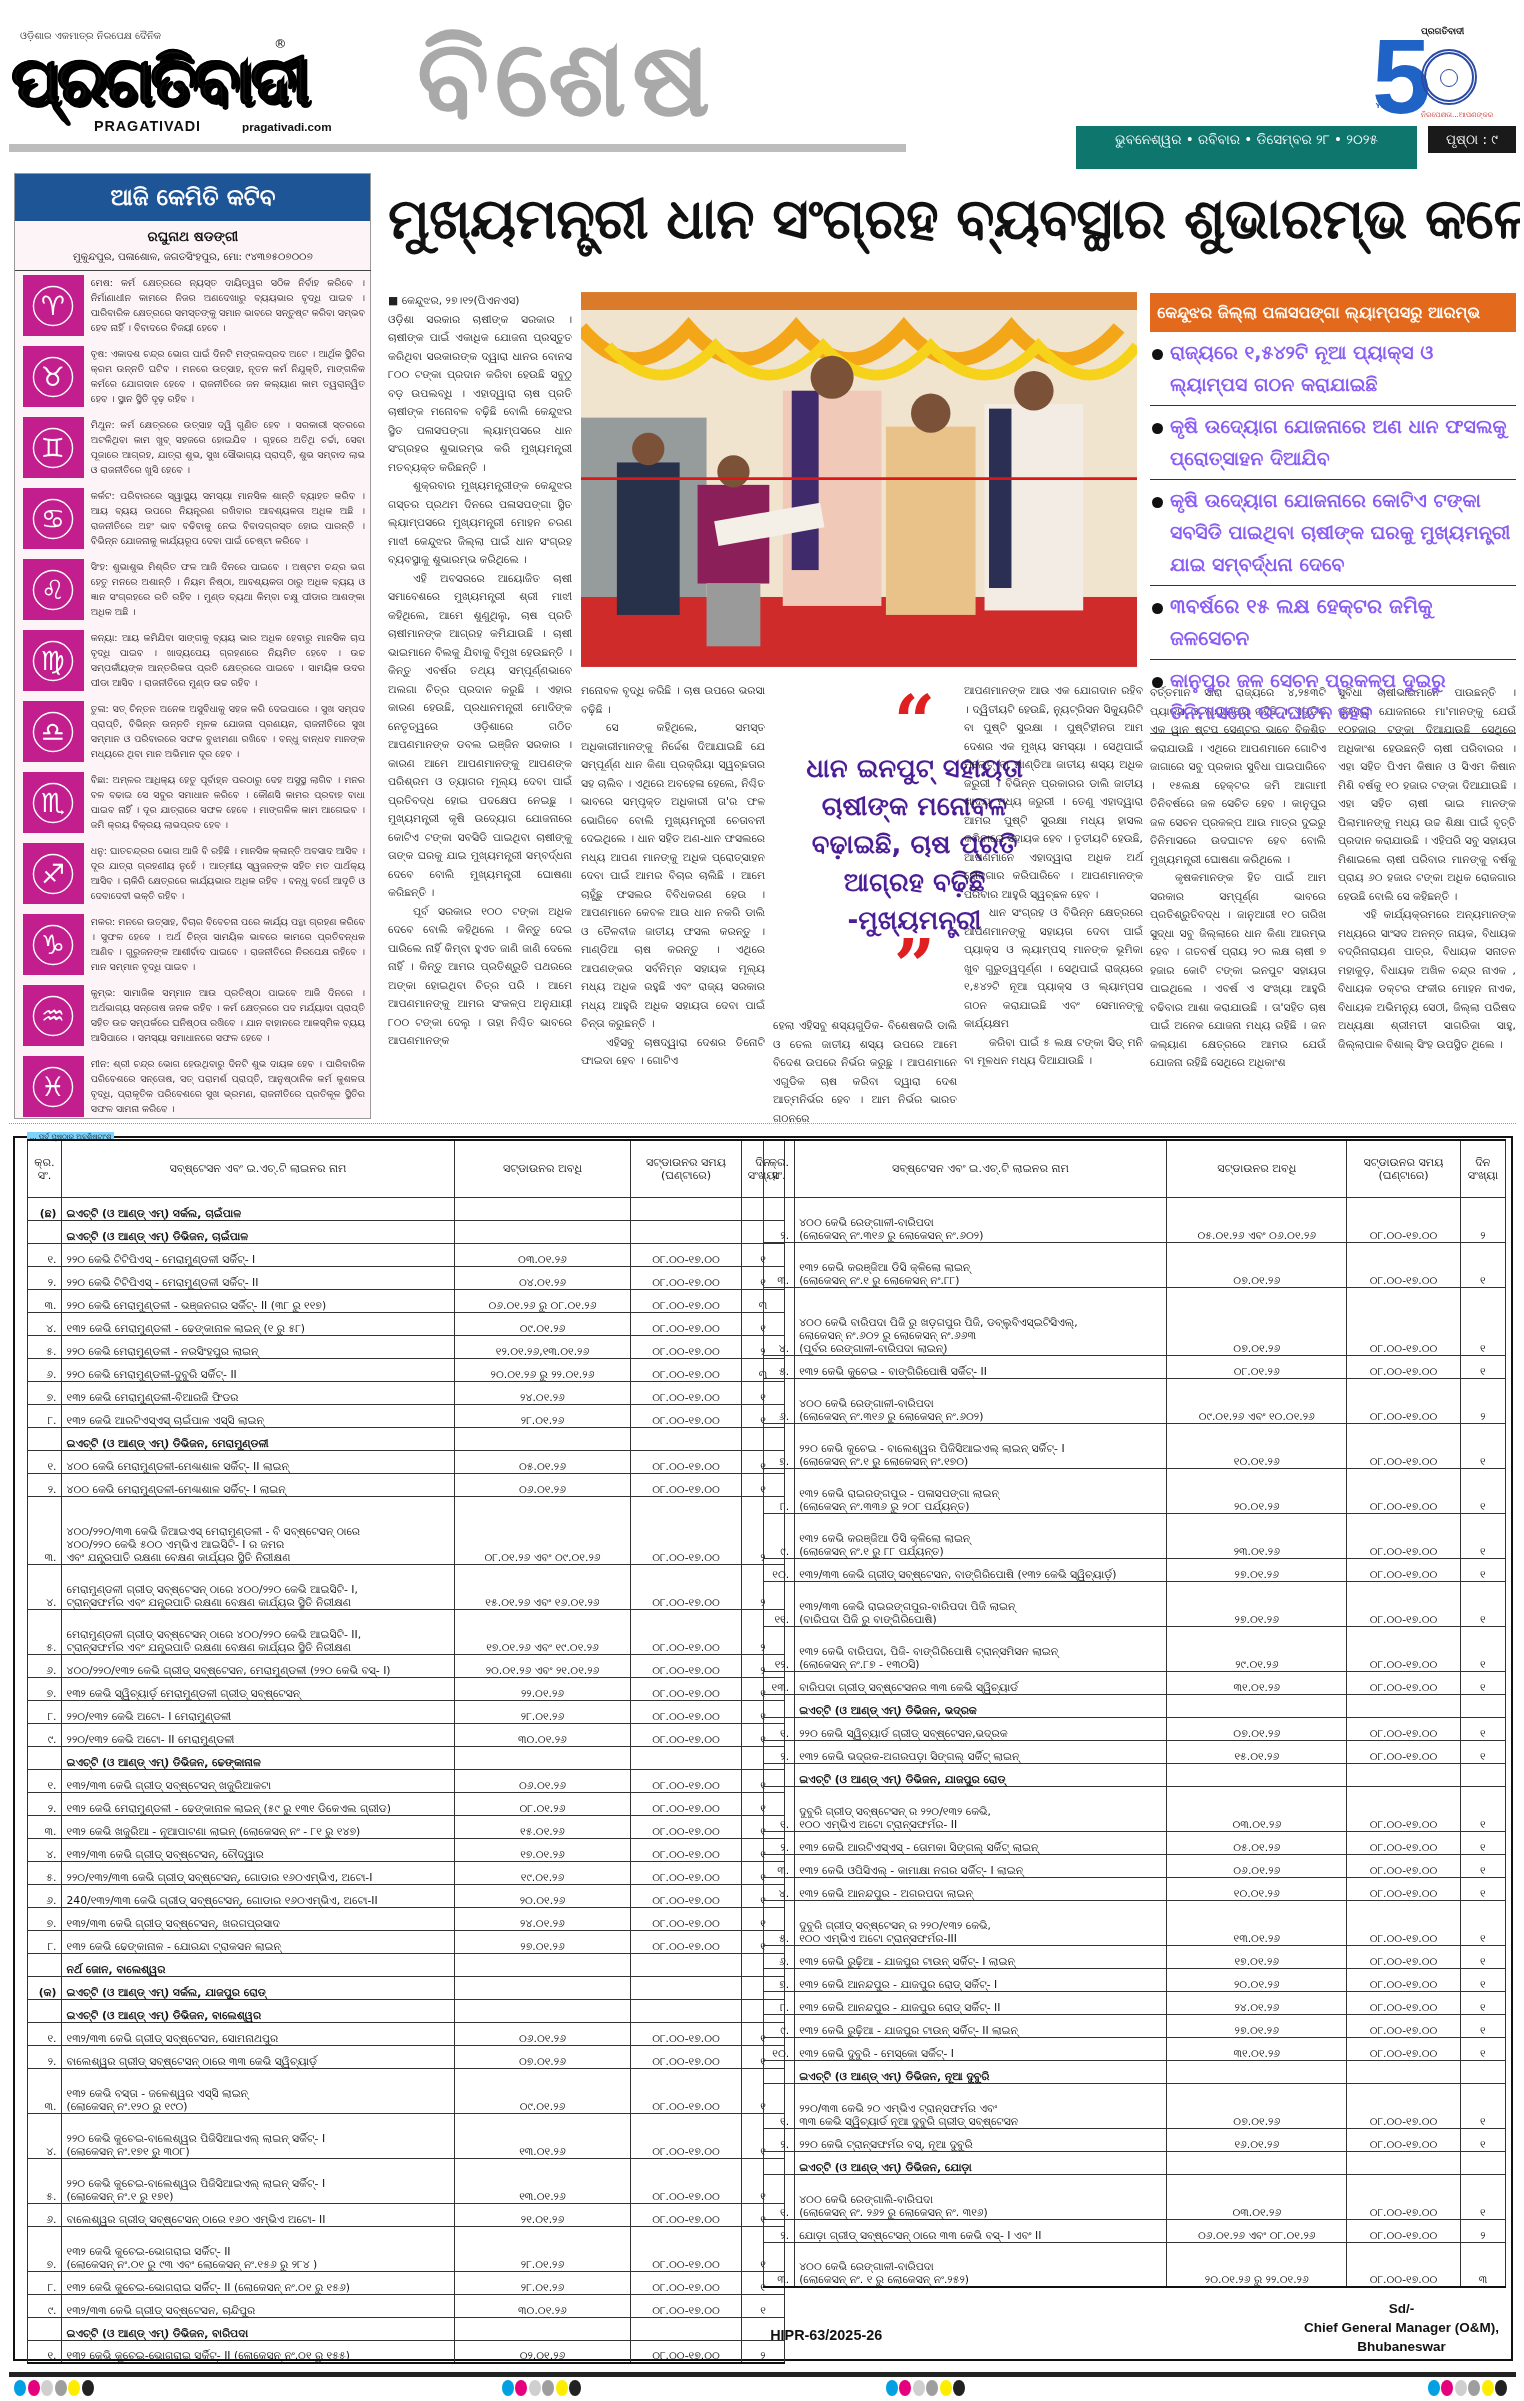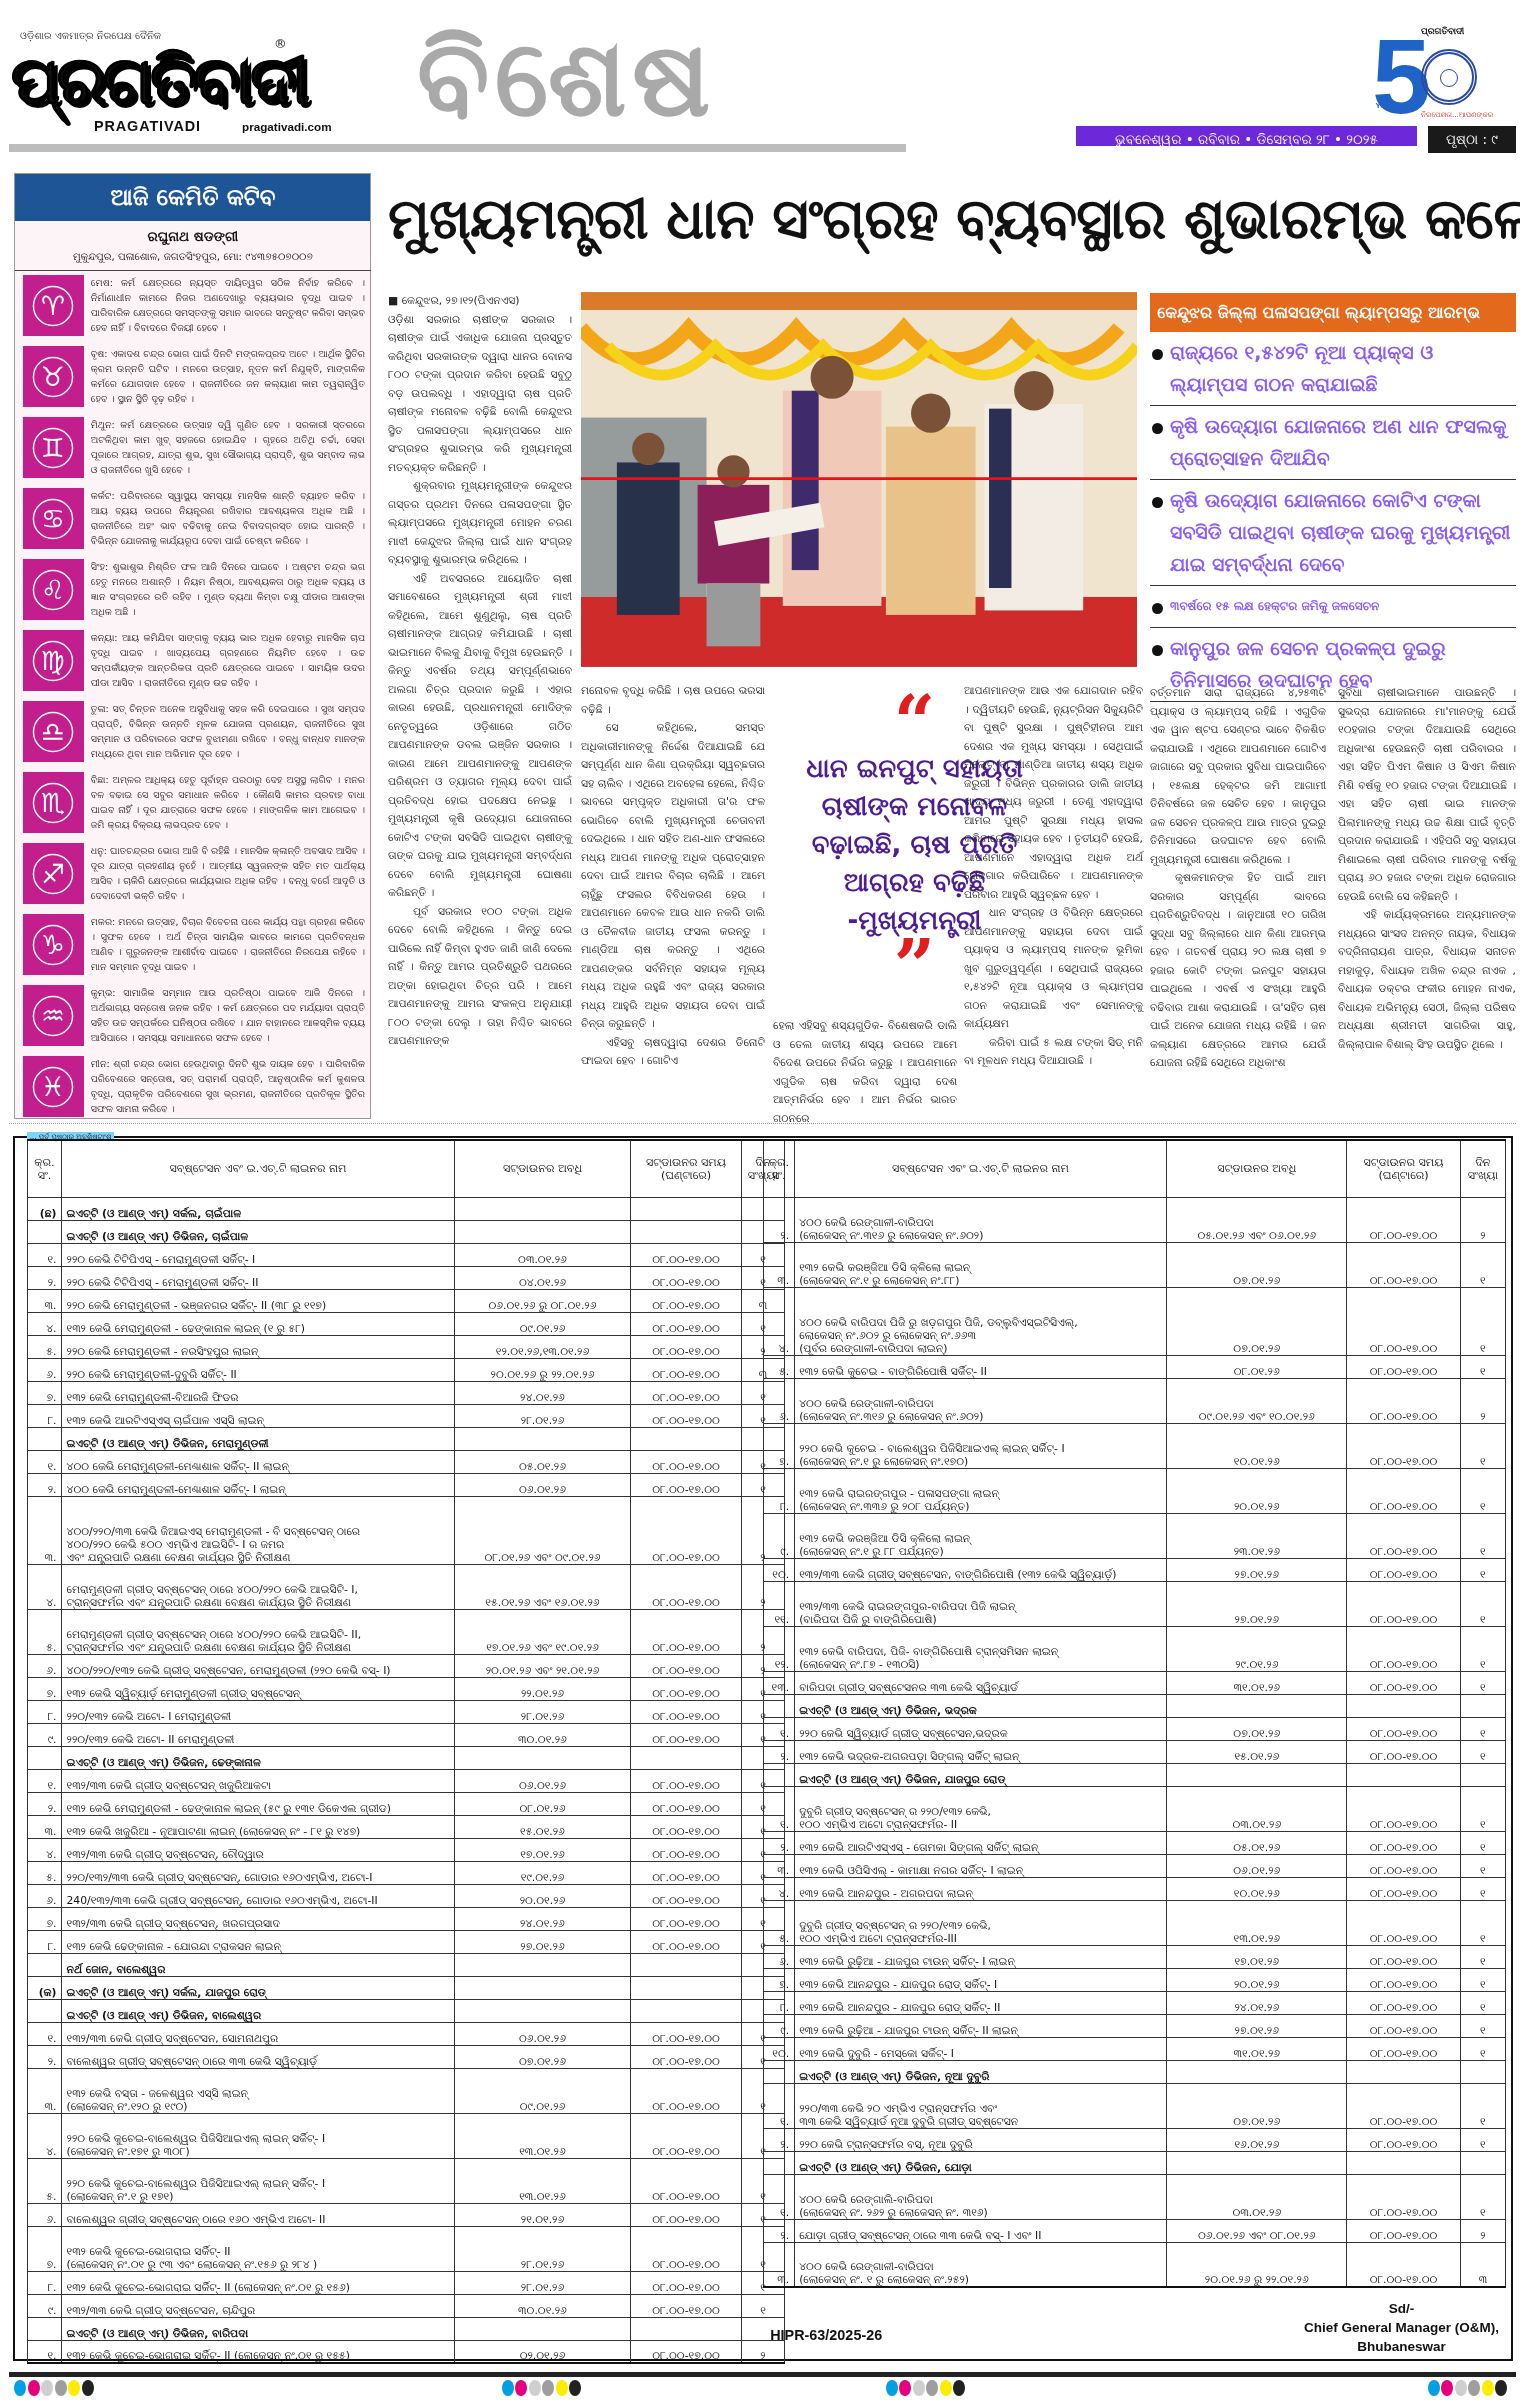--- a/index.html
+++ b/index.html
@@ -15,21 +15,21 @@
   .logo-url { position: absolute; left: 200px; top: 120px; font-family: "Liberation Sans", sans-serif; font-weight: bold; font-size: 11.7px; padding-left: 42px; }
   .masthead-rule-l { position: absolute; left: 9px; top: 144px; width: 897px; height: 8px; background: #bdbdbd; }
   .section-title { position: absolute; left: 417px; top: 16px; font-size: 106px; font-weight: bold; color: #a9a9a9; line-height: 126px; letter-spacing: 5.4px; }
   .emblem { position: absolute; left: 1372px; top: 22.4px; width: 135px; height: 108px; }
   .emblem .five { position: absolute; left: 0; top: 0; font-family: "Liberation Sans", sans-serif; font-size: 106px; font-weight: bold; color: #1f63c6; line-height: 108px; }
   .emblem .wheel { position: absolute; left: 49px; top: 27px; width: 56px; height: 56px; border-radius: 50%; border: 5.4px double #2a4aa6; }
   .emblem .wheel::after { content: ""; position: absolute; left: 14.4px; top: 14.4px; width: 16px; height: 16px; border-radius: 50%; border: 1.8px solid #2a4aa6; }
   .emblem .mini { position: absolute; left: 49px; top: 3.6px; font-size: 9px; font-weight: bold; }
   .emblem .years { position: absolute; left: 3.6px; top: 79px; font-family: "Liberation Sans", sans-serif; font-size: 8px; font-weight: bold; color: #1f63c6; }
   .emblem .motto { position: absolute; left: 49px; top: 88px; font-size: 7.2px; color: #c3352c; }
-  .dateline { position: absolute; left: 1076px; top: 126px; width: 341px; height: 20px; background: #6d28d9; color: #fff; font-size: 13.5px; line-height: 27px; text-align: center; }
+  .dateline { position: absolute; left: 1076px; top: 126px; width: 341px; height: 43px; background: #0f766e; color: #fff; font-size: 13.5px; line-height: 27px; text-align: center; }
   .pageno { position: absolute; left: 1428px; top: 126px; width: 88px; height: 27px; background: #1a1a1a; color: #fff; font-size: 13.5px; line-height: 27px; text-align: center; }
 
   
   .horo { position: absolute; left: 14.4px; top: 173px; width: 357px; height: 946px; background: #fdf4f7; border: 0.9px solid #999; }
   .horo-head { height: 47px; background: #1d5597; color: #fff; font-size: 23px; font-weight: bold; text-align: center; line-height: 47px; }
   .horo-author { text-align: center; font-size: 13.5px; font-weight: bold; padding-top: 7.2px; }
   .horo-addr { text-align: center; font-size: 10.3px; padding: 4.5px 0 7.2px; border-bottom: 0.9px solid #444; margin: 0 -0.9px; }
   .sign { display: flex; padding: 4.5px 5.4px 0 7.2px; height: 71px; }
   .sign-icon { flex: 0 0 61px; height: 61px; background: #c21e8d; display: flex; align-items: center; justify-content: center; margin-right: 7.2px; }
   .sign-icon svg { width: 48px; height: 48px; }
@@ -47,21 +47,21 @@
   .photo { position: absolute; left: 581px; top: 292px; width: 556px; height: 375px; overflow: hidden; background: #f4ead8; }
   .pullquote { position: absolute; left: 798px; top: 695px; width: 233px; text-align: center; }
   .pq-mark { color: #e02020; font-size: 72px; font-weight: bold; line-height: 54px; font-family: "DejaVu Serif", serif; }
   .pq-text { font-size: 26px; font-weight: bold; line-height: 38px; color: #4c1d95; }
 
   
   .hl-box { position: absolute; left: 1150px; top: 293px; width: 366px; }
   .hl-head { background: #e36a1c; color: #fff; font-size: 16px; font-weight: bold; height: 39px; line-height: 39px; padding-left: 7.2px; }
   .hl-item { position: relative; color: #8b5cf6; font-size: 19px; font-weight: bold; line-height: 32px; padding: 3.6px 0 5.4px 20px; border-bottom: 1.3px solid #333; }
   .hl-item::before { content: ""; position: absolute; left: 1.8px; top: 17px; width: 10.8px; height: 10.8px; border-radius: 50%; background: #111; }
-  .hl-item.small { font-size: 12px; }
+  .hl-item.small { font-size: 20px; }
 
   
   .dotted-sep { position: absolute; left: 9px; top: 1123px; width: 1507px; border-top: 1.8px dotted #999; }
   .tbl-frame { position: absolute; border: 2.7px double #111; }
   .tbl-cont { position: absolute; left: 27px; top: 1132px; font-size: 7.2px; background: #7dd3fc; padding: 0 2.7px; }
   table.sched { position: absolute; border-collapse: collapse; font-size: 10.8px; table-layout: fixed; padding-left: 40px; }
   table.sched th, table.sched td { border: 0.9px solid #333; padding: 0 4.5px; vertical-align: bottom; height: 23px; }
   table.sched th { font-weight: normal; font-size: 11.2px; text-align: center; vertical-align: middle; height: 57px; border-top: 2.7px solid #111; }
   table.sched td.sn { text-align: right; }
   table.sched td.c, table.sched td.t, table.sched td.d { text-align: center; }

